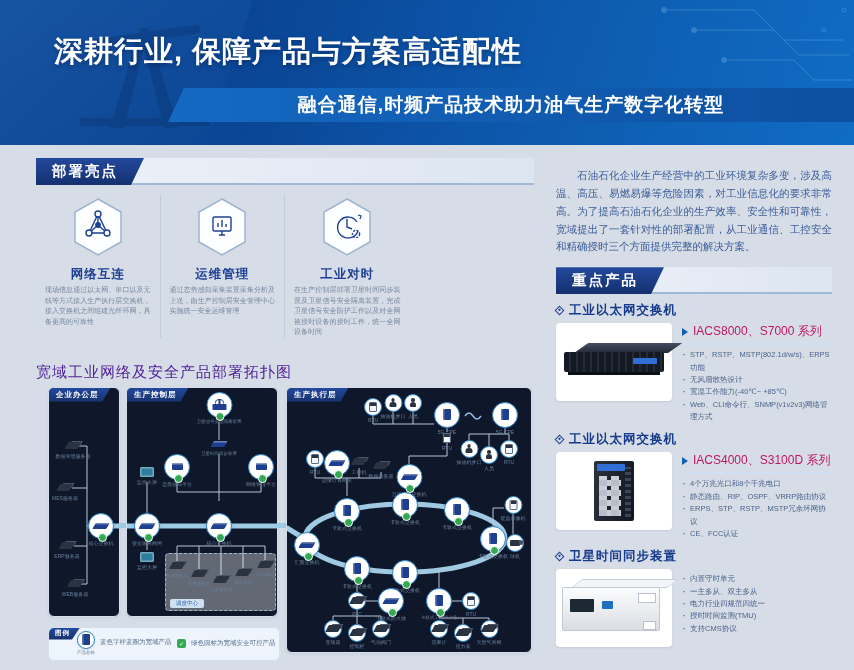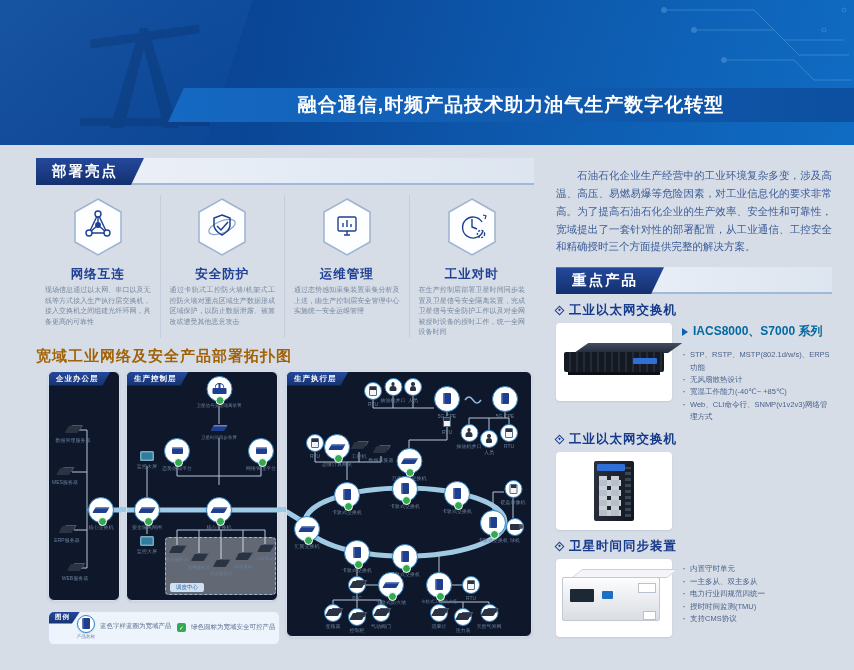--- a/index.html
+++ b/index.html
@@ -31,21 +31,21 @@
             clip-path:polygon(0 0,100% 0,calc(100% - 13px) 100%,0 100%); letter-spacing:2px; }
 
   
   .leftcol { position:absolute; left:36px; top:158px; width:498px; }
   .features { display:flex; margin-top:10px; }
   .feat { width:25%; padding:2px 9px 0 9px; border-right:1px solid #c3cddc; text-align:center; }
   .feat:last-child { border-right:none; }
   .feat .ftitle { font-size:12.5px; font-weight:bold; color:#1d3f94; margin:5px 0 2px; letter-spacing:1px; }
   .feat .fdesc { font-size:7px; color:#75889f; line-height:1.5; text-align:justify; }
 
-  .topo-title { margin-top:9px; font-size:15px; font-weight:bold; color:#a16207; letter-spacing:1px; }
+  .topo-title { margin-top:25px; font-size:15px; font-weight:normal; color:#4c1d95; letter-spacing:1px; }
   .topo { position:relative; margin-top:5px; height:278px; }
   .panel { position:absolute; background:#0f172a; border:1px solid #d5e0ef; border-radius:6px;
            box-shadow:0 1px 3px rgba(40,70,120,.10); }
   .ptag { position:absolute; left:0; top:0; background:linear-gradient(180deg,#24489c,#16326f); color:#fff;
           font-size:7.5px; font-weight:bold; padding:2px 12px 2px 7px; border-radius:5px 0 2px 0;
           clip-path:polygon(0 0,100% 0,calc(100% - 8px) 100%,0 100%); letter-spacing:1px; z-index:3; }
   .plines { position:absolute; left:0; top:0; z-index:1; }
   .node { position:absolute; transform:translateX(-50%); display:flex; flex-direction:column; align-items:center; z-index:2; }
   .lbl { font-size:5px; color:#68809c; margin-top:1px; white-space:nowrap; line-height:1.2; }
   .circ { width:26px; height:26px; border:1.5px solid #2e86c5; background:#fff; border-radius:50%;
@@ -91,21 +91,21 @@
   .cat-row { display:flex; align-items:center; gap:6px; margin-bottom:4px; }
   .cat-ico { width:7px; height:7px; border:1.3px solid #1d3f94; transform:rotate(45deg); position:relative; }
   .cat-ico::after { content:""; position:absolute; left:1.2px; top:1.2px; width:2.3px; height:2.3px; background:#1d3f94; }
   .cat-lbl { font-size:12.5px; font-weight:bold; color:#163a8c; letter-spacing:1px; }
   .prow { display:flex; }
   .pimg { width:116px; height:78px; background:#fff; border-radius:4px; display:flex; align-items:center;
           justify-content:center; flex-shrink:0; box-shadow:0 1px 2px rgba(40,70,120,.12); }
   .pdet { padding-left:10px; flex:1; }
   .series-row { display:flex; align-items:center; gap:5px; padding-bottom:3px; border-bottom:2px solid #cfe0f2; }
   .tri { width:0; height:0; border-left:6px solid #1060b0; border-top:4px solid transparent; border-bottom:4px solid transparent; }
-  .series-lbl { font-size:12px; font-weight:bold; color:#0369a1; }
+  .series-lbl { font-size:12px; font-weight:normal; color:#be185d; }
   .blist { list-style:none; margin-top:4px; }
   .blist li { font-size:7.5px; color:#4a628a; line-height:1.65; padding-left:8px; position:relative; }
   .blist li::before { content:"·"; position:absolute; left:1px; font-weight:bold; color:#4a628a; }
 
   
   .rack { position:relative; width:100px; height:34px; margin-top:10px; }
   .rack .top { position:absolute; left:10px; top:-7px; width:94px; height:10px;
                background:linear-gradient(#444e60,#232b38); transform:skewX(-55deg); transform-origin:left bottom; }
   .rack .front { position:absolute; left:0; top:2px; width:100px; height:20px; border-radius:2px;
                background:repeating-linear-gradient(90deg,#141922 0 5px,#232b38 5px 7px); }
@@ -149,20 +149,21 @@
         <path d="M30 10 H120 L150 40 H210"></path>
           <path d="M60 30 H140 L165 55 H215"></path>
           <path d="M90 60 H160 L180 80 H218"></path>
         <circle cx="30" cy="10" r="2.5" fill="#8ec4f2"></circle>
           <circle cx="60" cy="30" r="2.5" fill="#8ec4f2"></circle>
         <circle cx="90" cy="60" r="2.5" fill="#8ec4f2"></circle>
           <circle cx="210" cy="10" r="2"></circle>
           <circle cx="190" cy="30" r="2"></circle>
       </g>
     </svg>
+    <div class="hdr-title">深耕行业, 保障产品与方案高适配性</div>
     <div class="hdr-band">
       <span>融合通信,时频产品技术助力油气生产数字化转型</span>
     </div>
   </div>
 
   <div class="leftcol">
 
     <div class="sec-hd">
       <span class="tag">部署亮点</span>
     </div>
@@ -175,32 +176,20 @@
             <path d="M27 17 L18 36 L36 36 Z"></path>
               <path d="M27 17 L27 28 M18 36 L27 28 M36 36 L27 28"></path>
             <circle cx="27" cy="17" r="3" fill="#fff"></circle>
               <circle cx="18" cy="36" r="3" fill="#fff"></circle>
             <circle cx="36" cy="36" r="3" fill="#fff"></circle>
               <circle cx="27" cy="28" r="2.2" fill="#1d3f94"></circle>
           </g>
         </svg>
         <div class="ftitle">网络互连</div>
         <div class="fdesc">现场信息通过以太网、串口以及无线等方式接入生产执行层交换机，接入交换机之间组建光纤环网，具备更高的可靠性</div>
-      </div>
-      <div class="feat">
-        <svg width="54" height="60" viewBox="0 0 54 60">
-          <polygon points="27,2 50,15 50,45 27,58 4,45 4,15" fill="#fdfeff" stroke="#9db3d0" stroke-width="1.5"></polygon>
-          <ellipse cx="27" cy="30" rx="14" ry="6" stroke="#8aa5c4" fill="none" stroke-width="1.2" transform="rotate(-22 27 30)"></ellipse>
-          <g stroke="#1d3f94" stroke-width="1.5" fill="none">
-            <path d="M27 18 l8 3 v7 c0 6 -8 10 -8 10 s-8 -4 -8 -10 v-7 z"></path>
-            <polyline points="22,29 26,33 33,25"></polyline>
-          </g>
-        </svg>
-        <div class="ftitle">安全防护</div>
-        <div class="fdesc">通过卡轨式工控防火墙/机架式工控防火墙对重点区域生产数据形成区域保护，以防止数据泄露、被篡改或遭受其他恶意攻击</div>
       </div>
       <div class="feat">
         <svg width="54" height="60" viewBox="0 0 54 60">
           <polygon points="27,2 50,15 50,45 27,58 4,45 4,15" fill="#fdfeff" stroke="#9db3d0" stroke-width="1.5"></polygon>
           <g stroke="#1d3f94" stroke-width="1.4" fill="none">
             <rect x="18" y="20" width="18" height="14" rx="1.5"></rect>
             <path d="M23 30 V26 M27 30 V23 M31 30 V27"></path>
             <path d="M24 38 H30 M27 34 V38"></path>
           </g>
         </svg>
@@ -636,20 +625,32 @@
       <div class="cat-row">
         <span class="cat-ico"></span>
         <span class="cat-lbl">工业以太网交换机</span>
       </div>
       <div class="prow">
         <div class="pimg">
           <div class="din">
               <div class="ports"></div>
             </div>
         </div>
+        <div class="pdet">
+          <div class="series-row">
+            <span class="tri"></span>
+            <span class="series-lbl">IACS4000、S3100D 系列</span>
+          </div>
+          <ul class="blist">
+            <li>4个万兆光口和8个千兆电口</li>
+            <li>静态路由、RIP、OSPF、VRRP路由协议</li>
+            <li>ERPS、STP、RSTP、MSTP冗余环网协议</li>
+            <li>CE、FCC认证</li>
+          </ul>
+        </div>
       </div>
     </div>
 
     <div class="pblock">
       <div class="cat-row">
         <span class="cat-ico"></span>
         <span class="cat-lbl">卫星时间同步装置</span>
       </div>
       <div class="prow">
         <div class="pimg">

